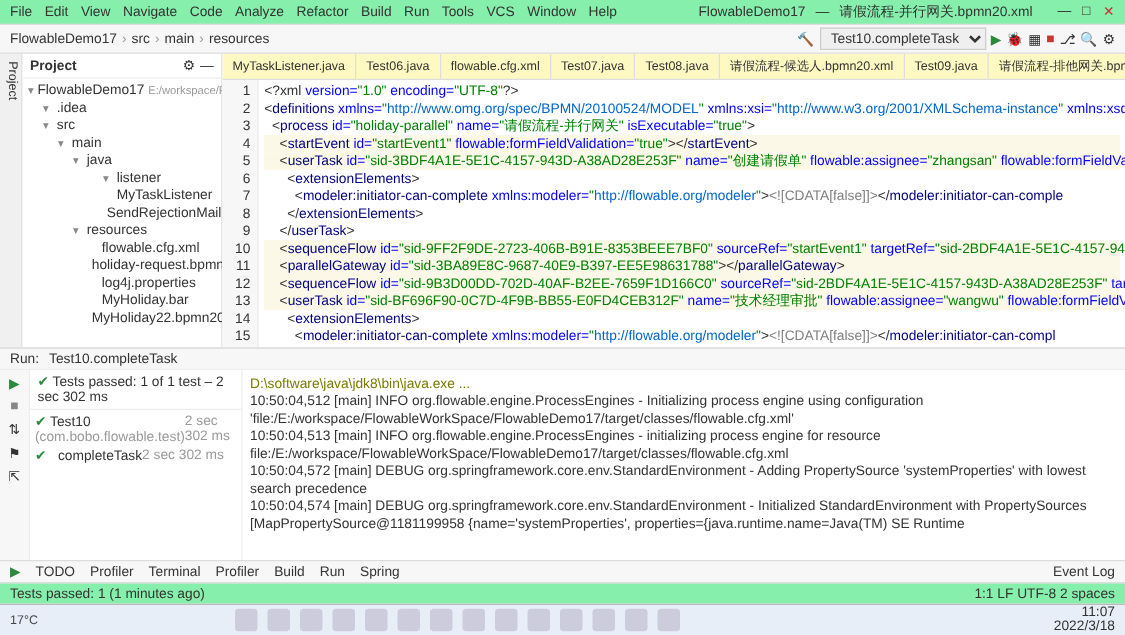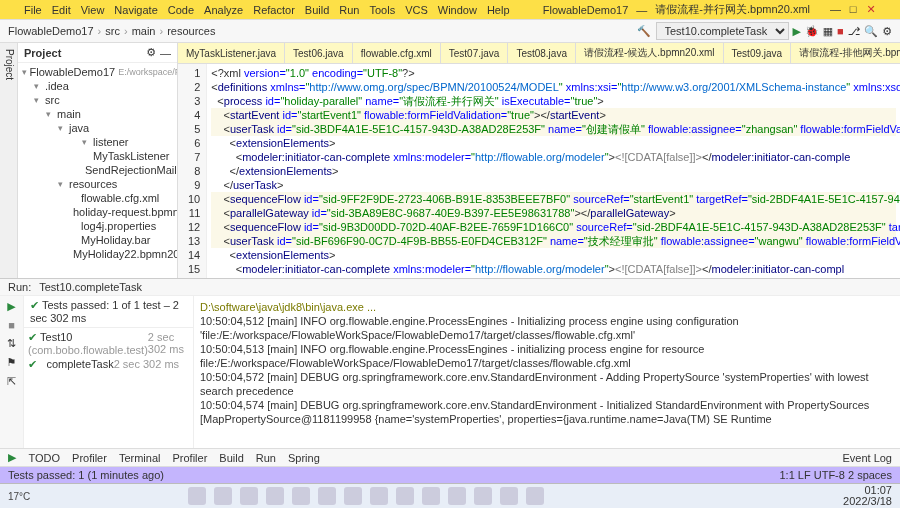--- a/index.html
+++ b/index.html
@@ -1,17 +1,17 @@
 <!DOCTYPE html>
 <html><head>
 <meta charset="utf-8">
 <style>
 *{margin:0;padding:0;box-sizing:border-box;font-family:"Segoe UI",Arial,sans-serif;font-size:11px;color:#333}
 body{background:#f2f2f2;width:900px;height:508px;overflow:hidden;display:flex;flex-direction:column}
-.menubar{display:flex;gap:10px;padding:2px 24px;background:#fde047;border-bottom:1px solid #ddd;align-items:center}
+.menubar{display:flex;gap:10px;padding:2px 8px;background:#86efac;border-bottom:1px solid #ddd;align-items:center}
 .menubar span{cursor:default}
 .titleright{margin-left:auto;display:flex;gap:8px;align-items:center}
 .winctl{display:flex;gap:8px;margin-left:12px}
 .winctl span{width:10px;text-align:center}
 .toolbar{display:flex;align-items:center;padding:2px 8px;background:#f7f7f7;border-bottom:1px solid #ddd;gap:6px}
 .breadcrumb{display:flex;gap:4px;align-items:center}
 .breadcrumb .sep{color:#999}
 .runconfig{margin-left:auto;display:flex;gap:4px;align-items:center}
 .runconfig select{font-size:11px;border:1px solid #ccc;padding:1px 4px}
 .main{flex:1;display:flex;overflow:hidden}
@@ -43,21 +43,21 @@
 .run-hdr{padding:2px 8px;border-bottom:1px solid #eee;background:#f7f7f7;display:flex;gap:8px}
 .run-body{flex:1;display:flex;overflow:hidden}
 .run-left{width:24px;background:#f7f7f7;border-right:1px solid #eee;display:flex;flex-direction:column;align-items:center;gap:6px;padding:4px 0}
 .run-tests{width:170px;border-right:1px solid #eee;display:flex;flex-direction:column}
 .run-tests-hdr{padding:3px 6px;border-bottom:1px solid #eee;font-size:10px;color:#666}
 .run-tests-tree{flex:1;padding:2px 4px;font-size:10px}
 .run-tests-tree .row{display:flex;justify-content:flex-start;padding:1px 0}
 .green{color:#2b8a3e}
 .console{flex:1;overflow:auto;padding:4px 6px;font-family:Consolas,monospace;font-size:10.5px;line-height:14px}
 .console .cmd{color:#7a7a00}
-.statusbar{display:flex;padding:2px 8px;background:#c4b5fd;border-top:1px solid #ddd;font-size:10px;gap:10px}
+.statusbar{display:flex;padding:2px 8px;background:#86efac;border-top:1px solid #ddd;font-size:10px;gap:10px}
 .bottombar{display:flex;padding:2px 8px;background:#f7f7f7;border-top:1px solid #ddd;font-size:10px;gap:12px;align-items:center}
 .bottomtab{display:flex;align-items:center;gap:3px}
 .taskbar{height:25px;background:#e8eef7;border-top:1px solid #bbb;display:flex;align-items:center;padding:0 8px;gap:16px}
 .taskbar .tempw{font-size:10px;color:#444}
 .taskbar .icons{margin:0 auto;display:flex;gap:8px}
 .taskbar .tic{width:18px;height:18px;background:#ccd;border-radius:3px}
 .taskbar .clock{font-size:10px;color:#444;margin-left:auto;text-align:right;line-height:11px}
 </style>
 </head>
 <body>
@@ -267,16 +267,16 @@
     <span class="tic"></span>
     <span class="tic"></span>
     <span class="tic"></span>
     <span class="tic"></span>
     <span class="tic"></span>
     <span class="tic"></span>
     <span class="tic"></span>
     <span class="tic"></span>
   </div>
   <div class="clock">
-    <div>01:07</div>
+    <div>11:07</div>
       <div>2022/3/18</div>
   </div>
 </div>
 
 </body></html>

